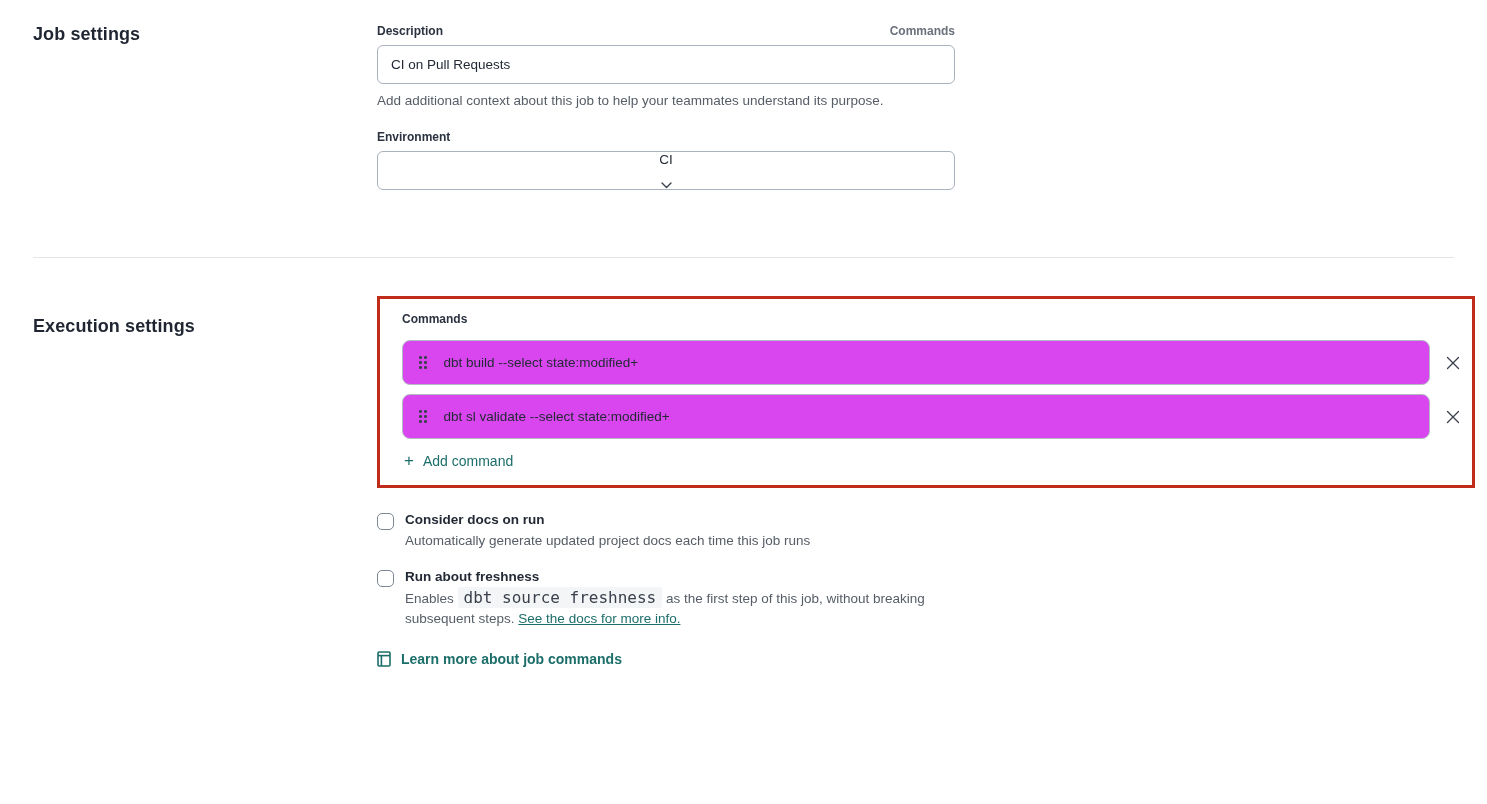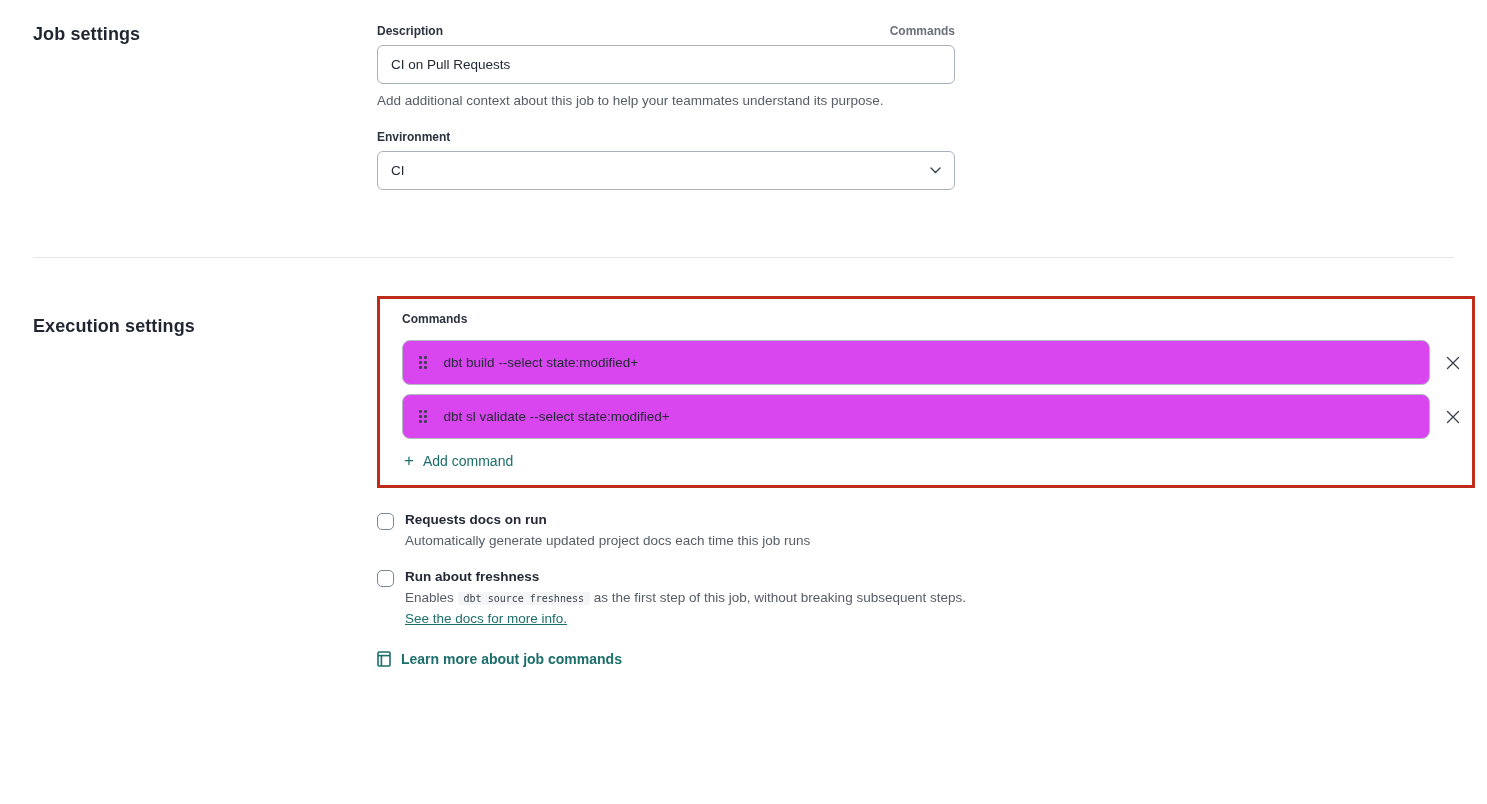--- a/index.html
+++ b/index.html
@@ -32,21 +32,21 @@
     font-family: "Liberation Sans", sans-serif;
     background: #fff; outline: none; display: block;
   }
   .helper-text { margin-top: 8px; font-size: 13.5px; color: #565d66; line-height: 17px; }
 
   .select-box {
     width: 100%; height: 39px;
     border: 1px solid #a9b1bc; border-radius: 6px;
     display: flex; align-items: center; justify-content: space-between;
     padding: 0 13px; font-size: 13.5px; color: #232a35;
-    background: #fff; cursor: pointer;
+    background: #fff; cursor: pointer; flex-direction: column;
   }
   .chevron-down { width: 11px; height: 7px; flex: 0 0 auto; }
 
   .divider { height: 1px; background: #e4e5e7; margin: 46px 0 38px 0; }
 
   .exec-heading { margin-top: 20px; }
 
   .commands-panel {
     border: 3px solid #bf2d1a;
     padding: 13px 22px 16px 22px;
@@ -87,21 +87,21 @@
   .checkbox {
     width: 17px; height: 17px; flex: 0 0 auto;
     border: 1.5px solid #7d8894; border-radius: 5px;
     background: #fff; margin-top: 1px; cursor: pointer;
   }
   .checkbox-body { margin-left: 11px; max-width: 585px; }
   .checkbox-label { font-size: 13.5px; font-weight: 700; color: #232a35; cursor: pointer; }
   .checkbox-helper { margin-top: 4px; font-size: 13.5px; color: #565d66; line-height: 20px; }
   .inline-code {
     font-family: "DejaVu Sans Mono", "Liberation Mono", monospace;
-    font-size: 10px; color: #3a414d; background: #f4f5f6;
+    font-size: 16px; color: #3a414d; background: #f4f5f6;
     padding: 1px 6px; border-radius: 2px;
   }
   .doc-link { color: #1c6e6a; text-decoration: underline; cursor: pointer; }
 
   .learn-more-row {
     display: flex; align-items: center; gap: 10px;
     margin-top: 22px; cursor: pointer;
   }
   .learn-more-label { font-size: 14px; font-weight: 700; color: #1c6e6a; }
   .book-icon { width: 14px; height: 16px; }
@@ -195,21 +195,21 @@
           <span class="plus-icon">+</span>
           <span class="add-command-label">Add command</span>
         </div>
       </div>
 
       <div class="checkbox-section">
 
         <div class="checkbox-row">
           <span class="checkbox"></span>
           <div class="checkbox-body">
-            <div class="checkbox-label">Requests docs on run</div>
+            <div class="checkbox-label">Consider docs on run</div>
             <div class="checkbox-helper">Automatically generate updated project docs each time this job runs</div>
           </div>
         </div>
 
         <div class="checkbox-row">
           <span class="checkbox"></span>
           <div class="checkbox-body">
             <div class="checkbox-label">Run about freshness</div>
             <div class="checkbox-helper">
               <span>Enables</span>

